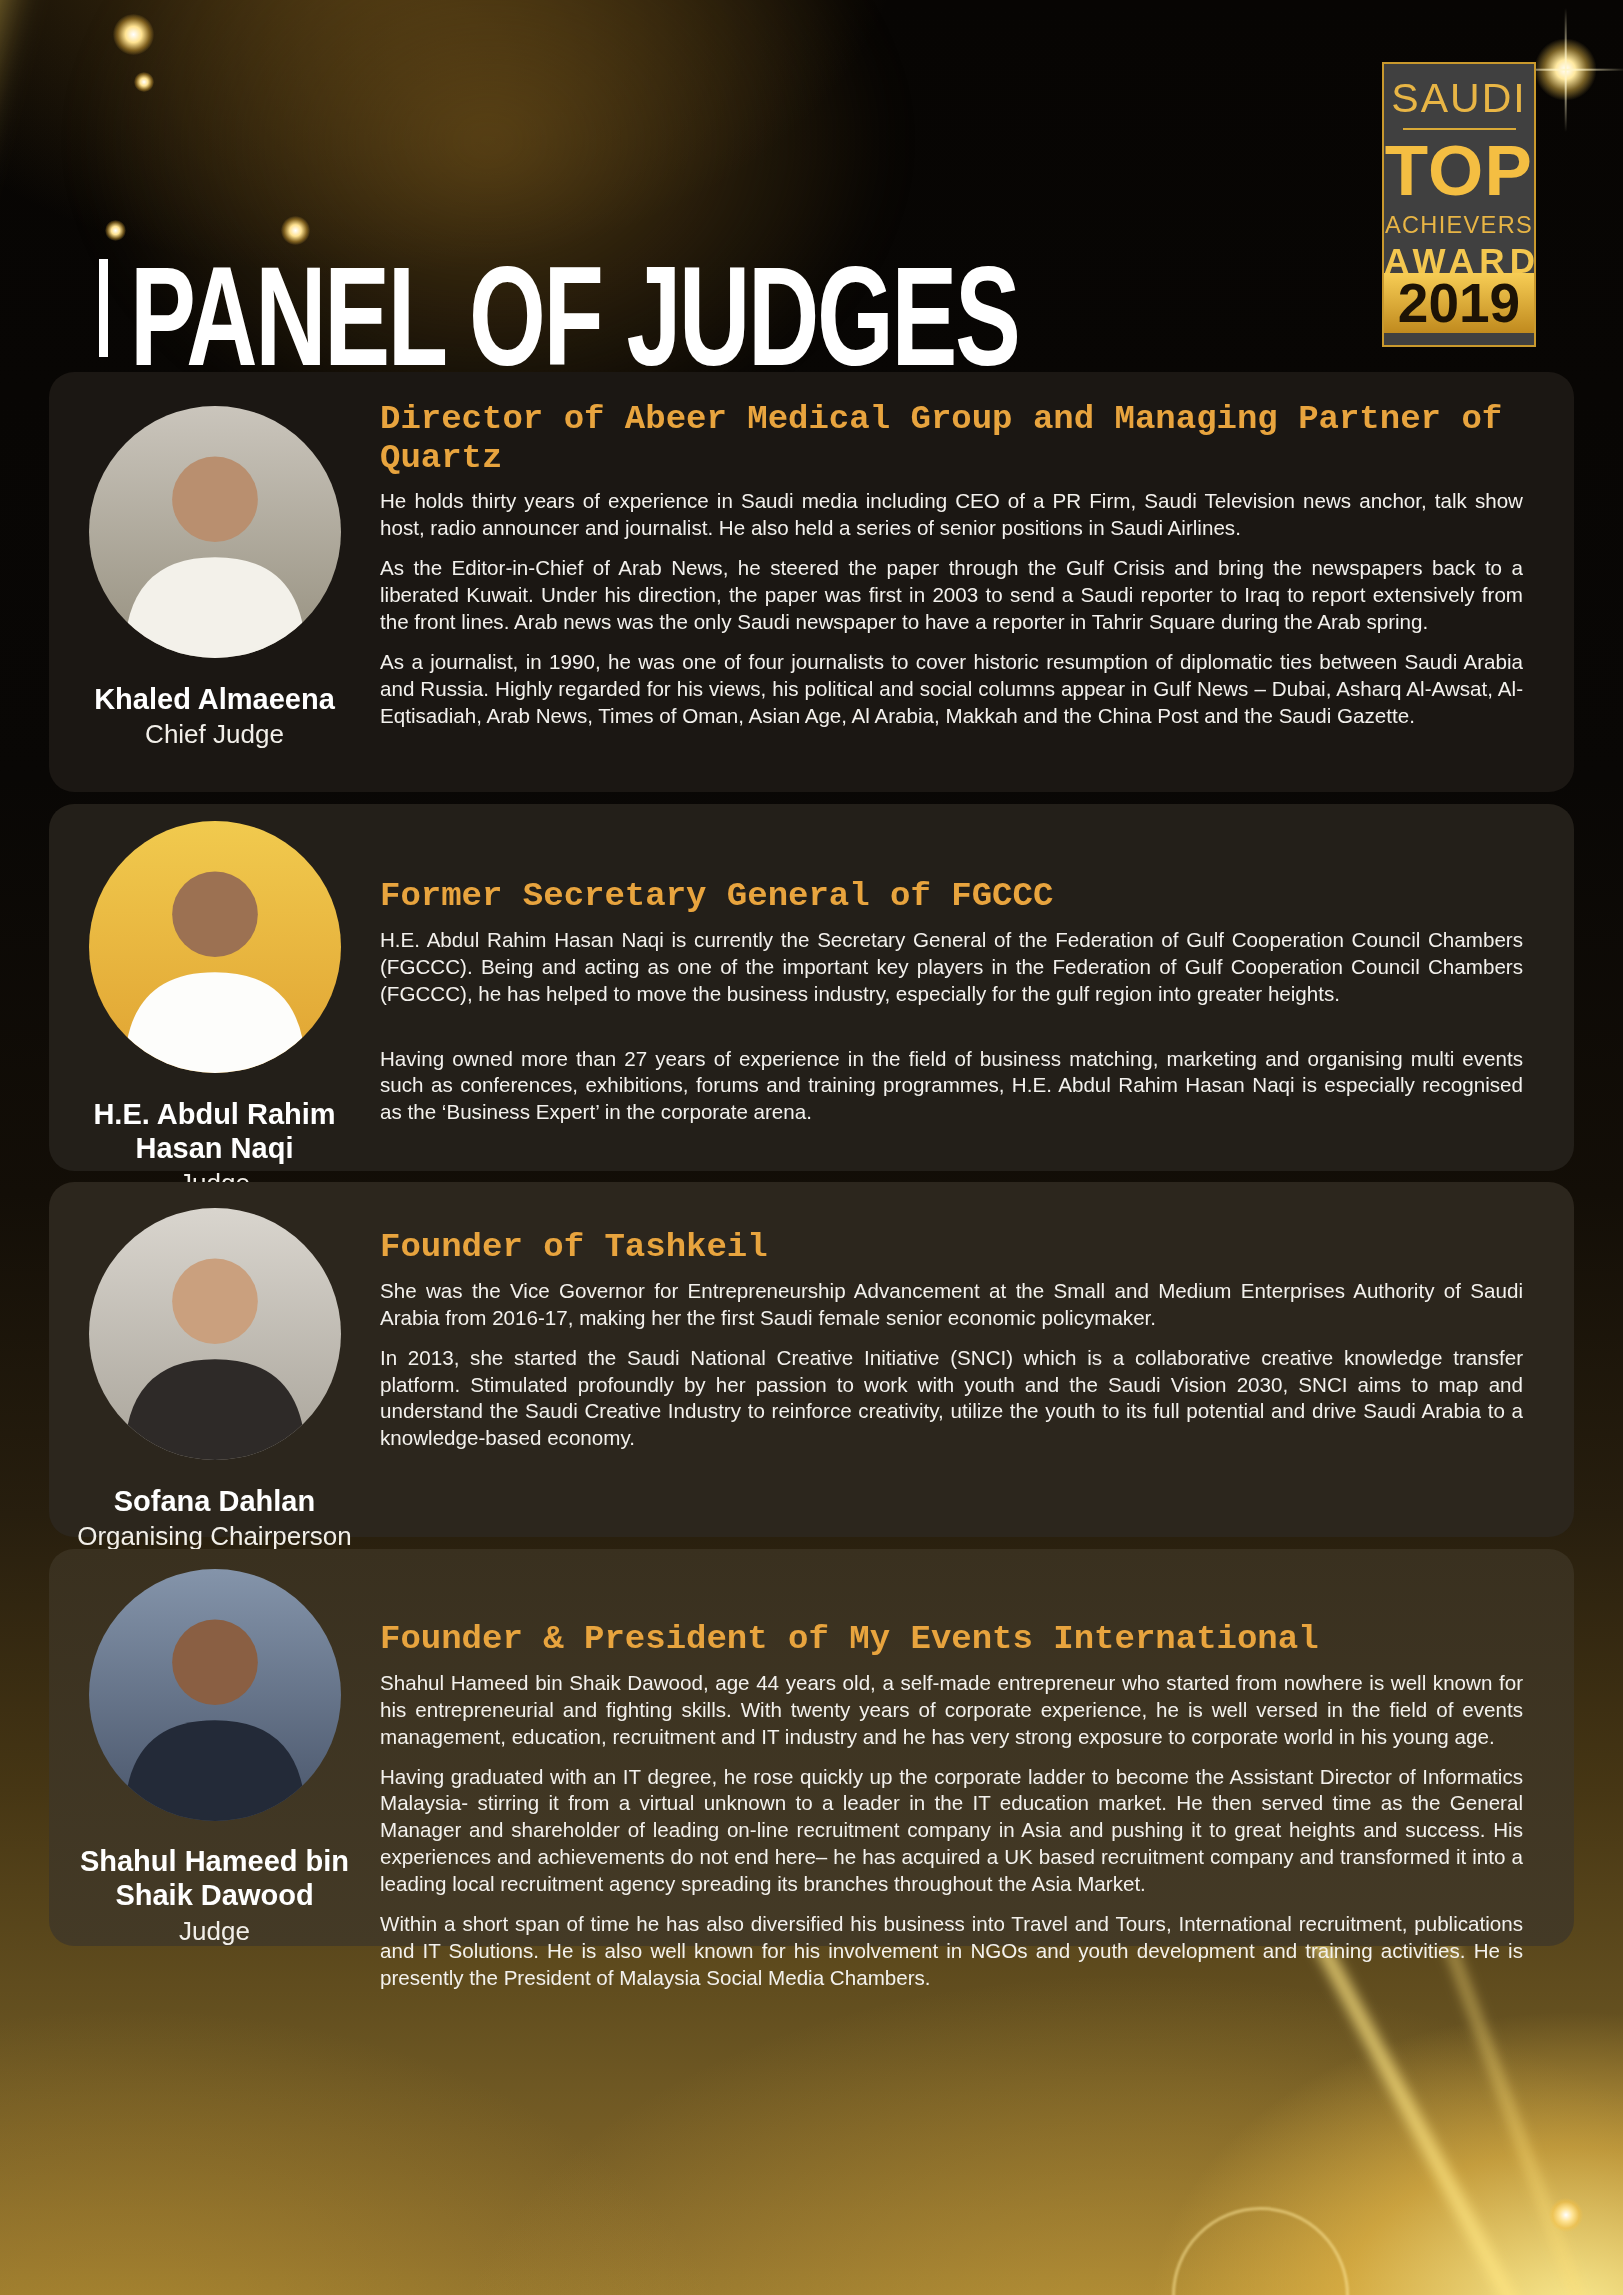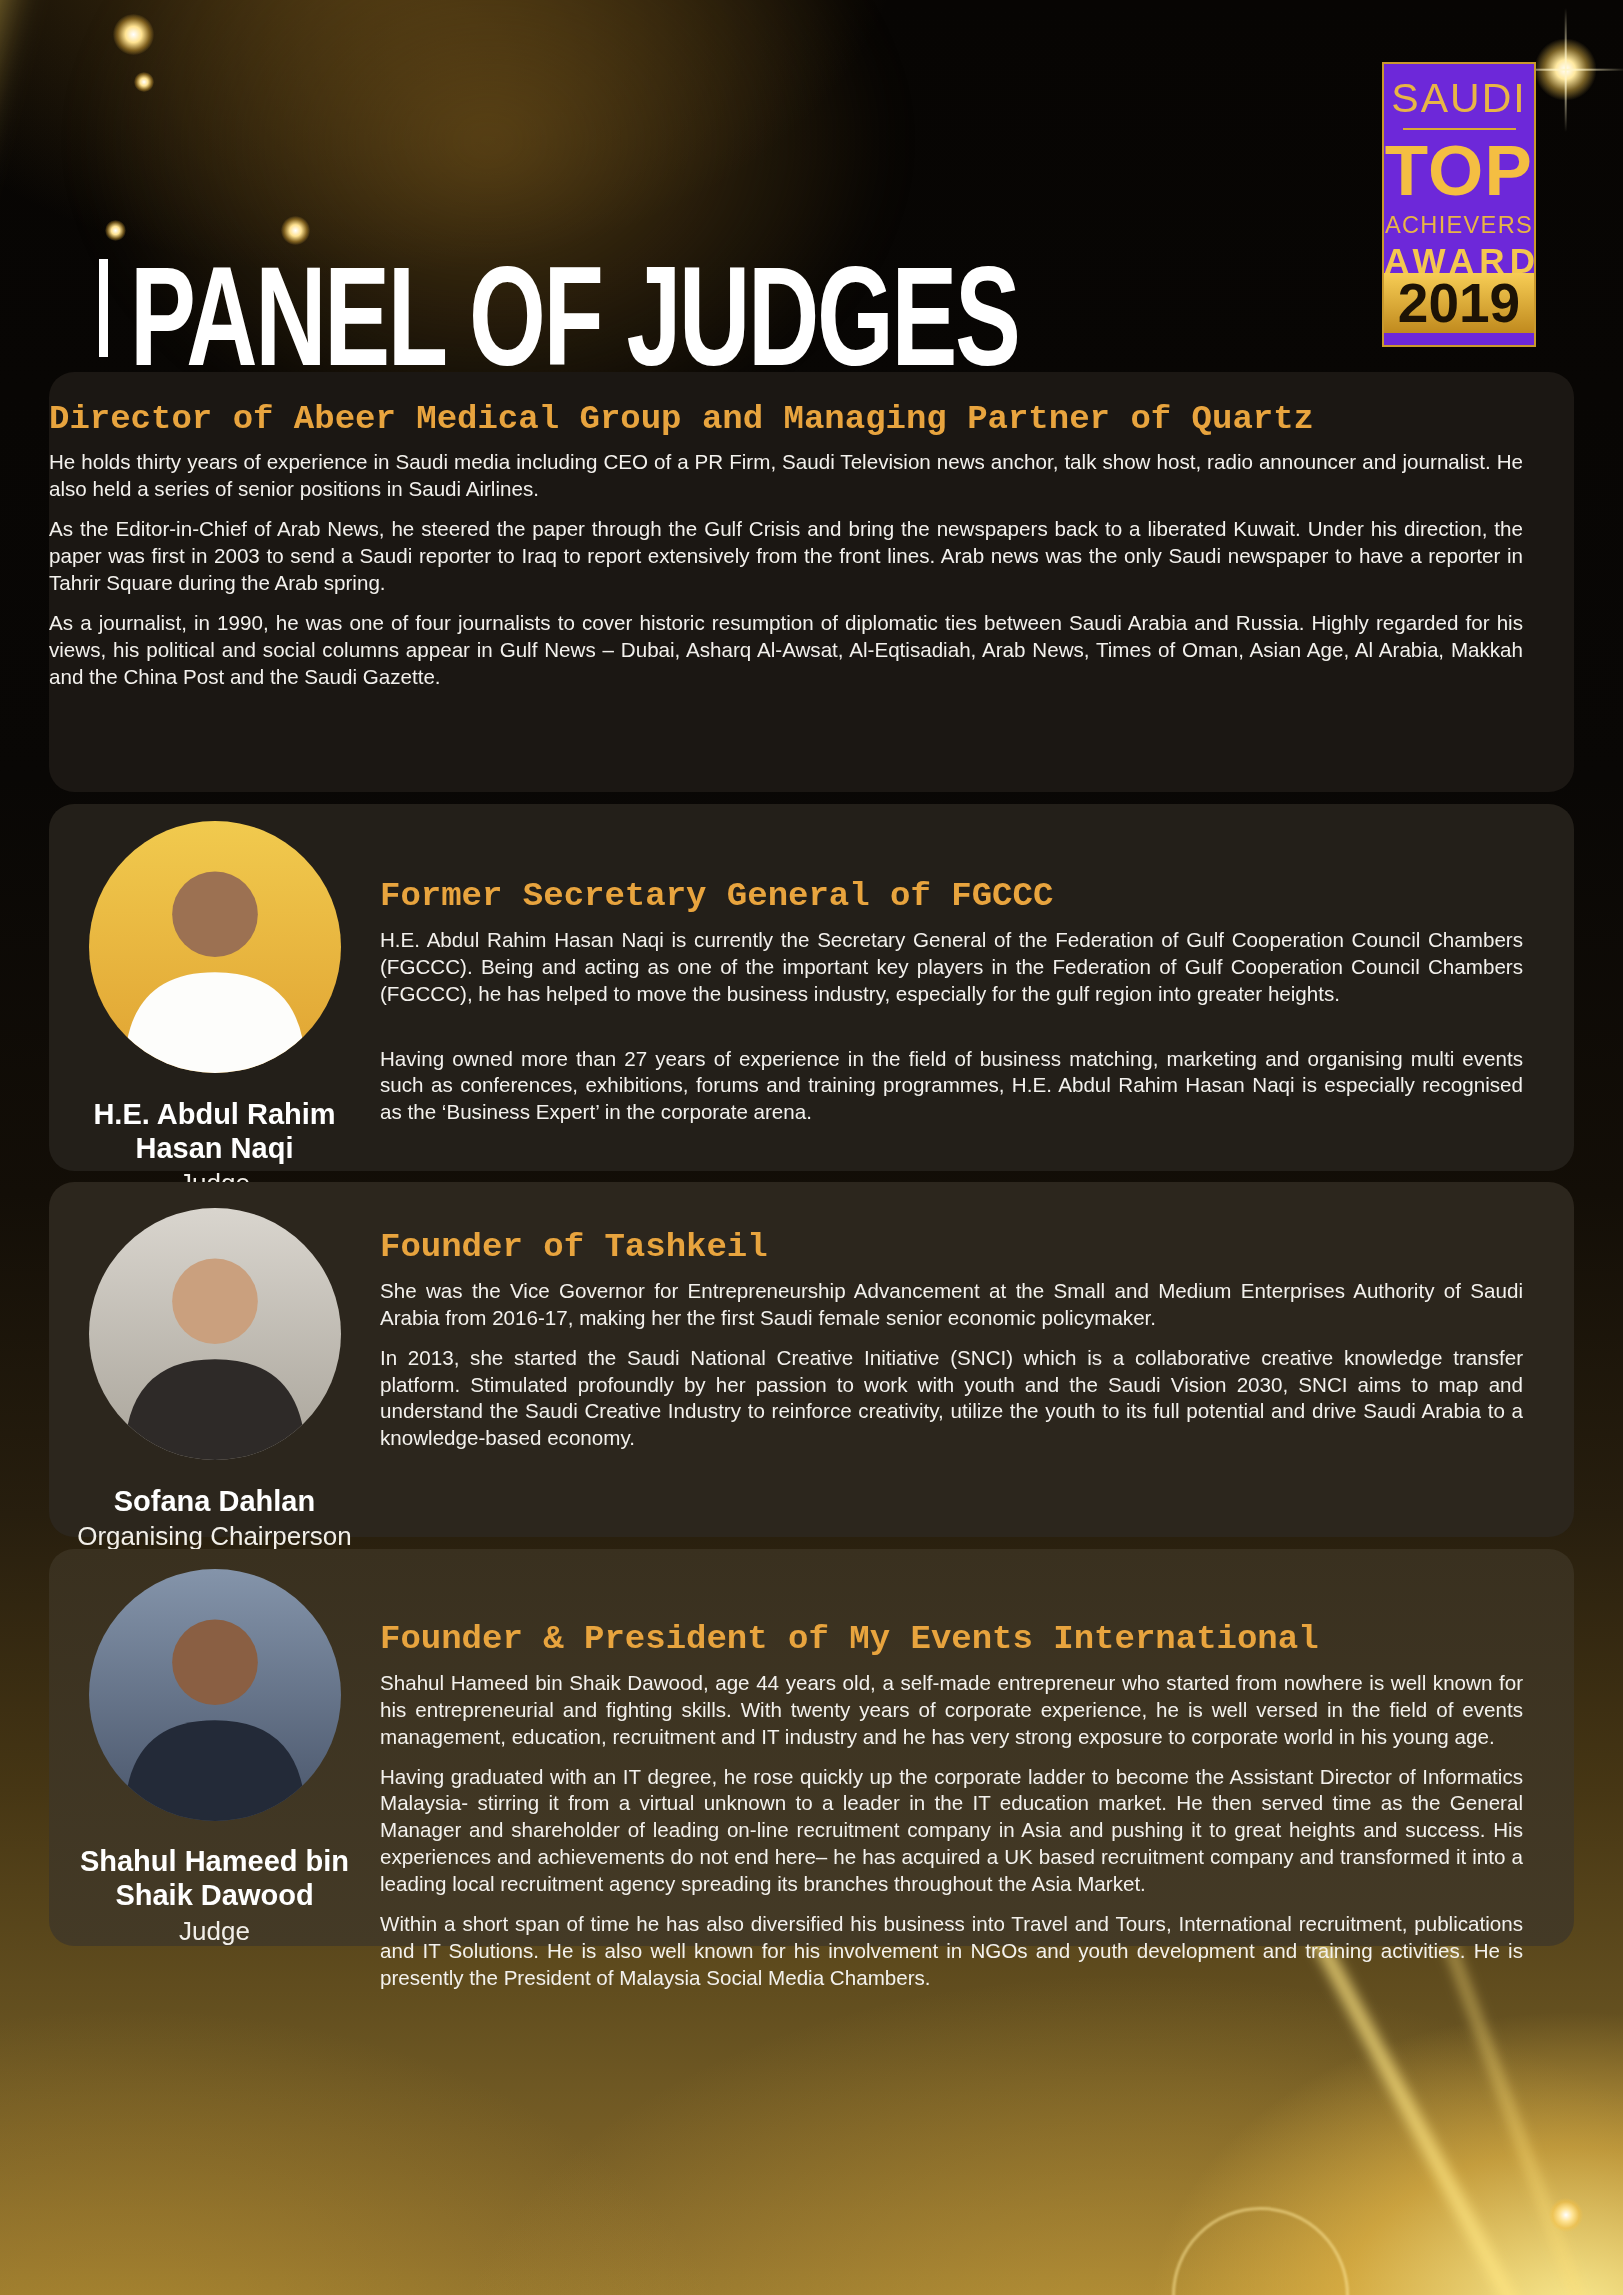--- a/index.html
+++ b/index.html
@@ -34,21 +34,21 @@
   .star{left:1534px;top:38px;width:63px;height:63px;background:radial-gradient(circle,#ffffff 0%,#ffe9a0 22%,rgba(255,206,80,0.45) 48%,rgba(255,206,80,0) 70%);}
   .star::before,.star::after{content:"";position:absolute;left:50%;top:50%;background:linear-gradient(90deg,rgba(255,240,180,0),rgba(255,245,200,0.95),rgba(255,240,180,0));}
   .star::before{width:124px;height:2.6px;transform:translate(-50%,-50%);}
   .star::after{width:2.6px;height:124px;transform:translate(-50%,-50%);
     background:linear-gradient(180deg,rgba(255,240,180,0),rgba(255,245,200,0.95),rgba(255,240,180,0));}
   
   .title-accent{position:absolute;left:99px;top:259px;width:9.2px;height:98px;background:#ffffff;}
   .page-title{position:absolute;left:130px;top:246px;margin:0;font-size:141px;line-height:1;font-weight:bold;color:#ffffff;
     letter-spacing:-3.3px;white-space:nowrap;transform:scaleX(0.70);transform-origin:left top;}
   .logo{position:absolute;left:1382px;top:62px;width:154px;height:285px;box-sizing:border-box;border:2.6px solid #c9992d;
-    background:#6d28d9;text-align:center;}
+    background:#404040;text-align:center;}
   .logo-saudi{margin-top:13px;font-size:41px;line-height:1.05;color:#e8b545;letter-spacing:2px;}
   .logo-rule{width:113px;height:2px;background:#d9a937;margin:7.9px auto 5.2px;}
   .logo-top{font-size:71px;line-height:1;font-weight:bold;letter-spacing:1.3px;color:#f4be42;
     background:linear-gradient(180deg,#f8d category 0,#f8d76a 0%,#d89a22 100%);-webkit-background-clip:text;background-clip:text;}
   .logo-achievers{margin-top:6.5px;font-size:23.6px;line-height:1.05;color:#e8b545;letter-spacing:1.3px;}
   .logo-award{margin-top:5.2px;font-size:35px;line-height:1.05;font-weight:bold;color:#f4c74f;letter-spacing:5.2px;}
   .logo-year{position:absolute;left:0;right:0;bottom:12px;height:60px;line-height:60px;font-size:55px;font-weight:bold;color:#1d1305;
     background:linear-gradient(180deg,#f7cd55 0%,#c08a1e 100%);}
   
   .card{position:absolute;left:49px;width:1525px;border-radius:25px;display:flex;box-sizing:border-box;}
@@ -100,20 +100,30 @@
 <div class="logo">
   <div class="logo-saudi">SAUDI</div>
   <div class="logo-rule"></div>
   <div class="logo-top">TOP</div>
   <div class="logo-achievers">ACHIEVERS</div>
   <div class="logo-award">AWARD</div>
   <div class="logo-year">2019</div>
 </div>
 
 <section class="card" id="card-0">
+  <div class="photo-col">
+    <div class="photo avatar-0">
+      <svg viewBox="0 0 100 100">
+        <circle cx="50" cy="37" r="17" fill="#b98f6f"></circle>
+        <path d="M14 100 Q14 60 50 60 Q86 60 86 100 Z" fill="#f3f1ea"></path>
+      </svg>
+    </div>
+    <div class="judge-name">Khaled Almaeena</div>
+    <div class="judge-role">Chief Judge</div>
+  </div>
   <div class="text-col">
     <h2 class="card-title">Director of Abeer Medical Group and Managing Partner of Quartz</h2>
     <p>He holds thirty years of experience in Saudi media including CEO of a PR Firm, Saudi Television news anchor, talk show host, radio announcer and journalist. He also held a series of senior positions in Saudi Airlines.</p>
     <p>As the Editor-in-Chief of Arab News, he steered the paper through the Gulf Crisis and bring the newspapers back to a liberated Kuwait. Under his direction, the paper was first in 2003 to send a Saudi reporter to Iraq to report extensively from the front lines. Arab news was the only Saudi newspaper to have a reporter in Tahrir Square during the Arab spring.</p>
     <p>As a journalist, in 1990, he was one of four journalists to cover historic resumption of diplomatic ties between Saudi Arabia and Russia. Highly regarded for his views, his political and social columns appear in Gulf News – Dubai, Asharq Al-Awsat, Al-Eqtisadiah, Arab News, Times of Oman, Asian Age, Al Arabia, Makkah and the China Post and the Saudi Gazette.</p>
   </div>
 </section>
 
 <section class="card" id="card-1">
   <div class="photo-col">

